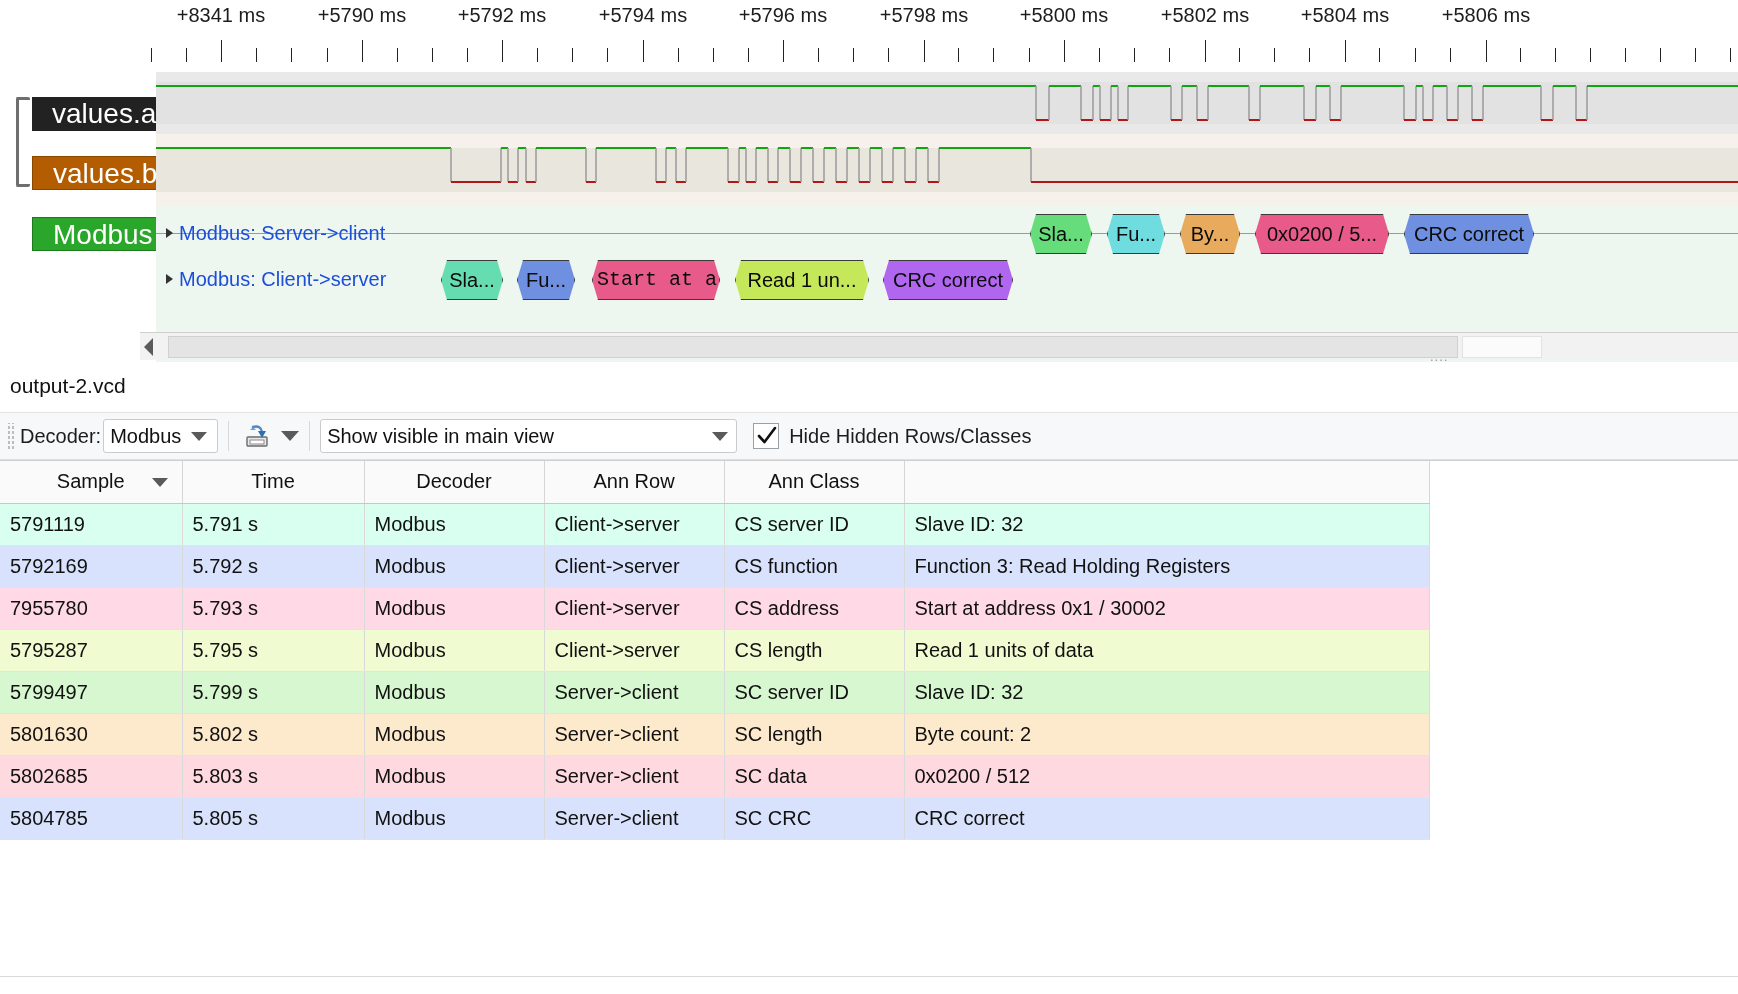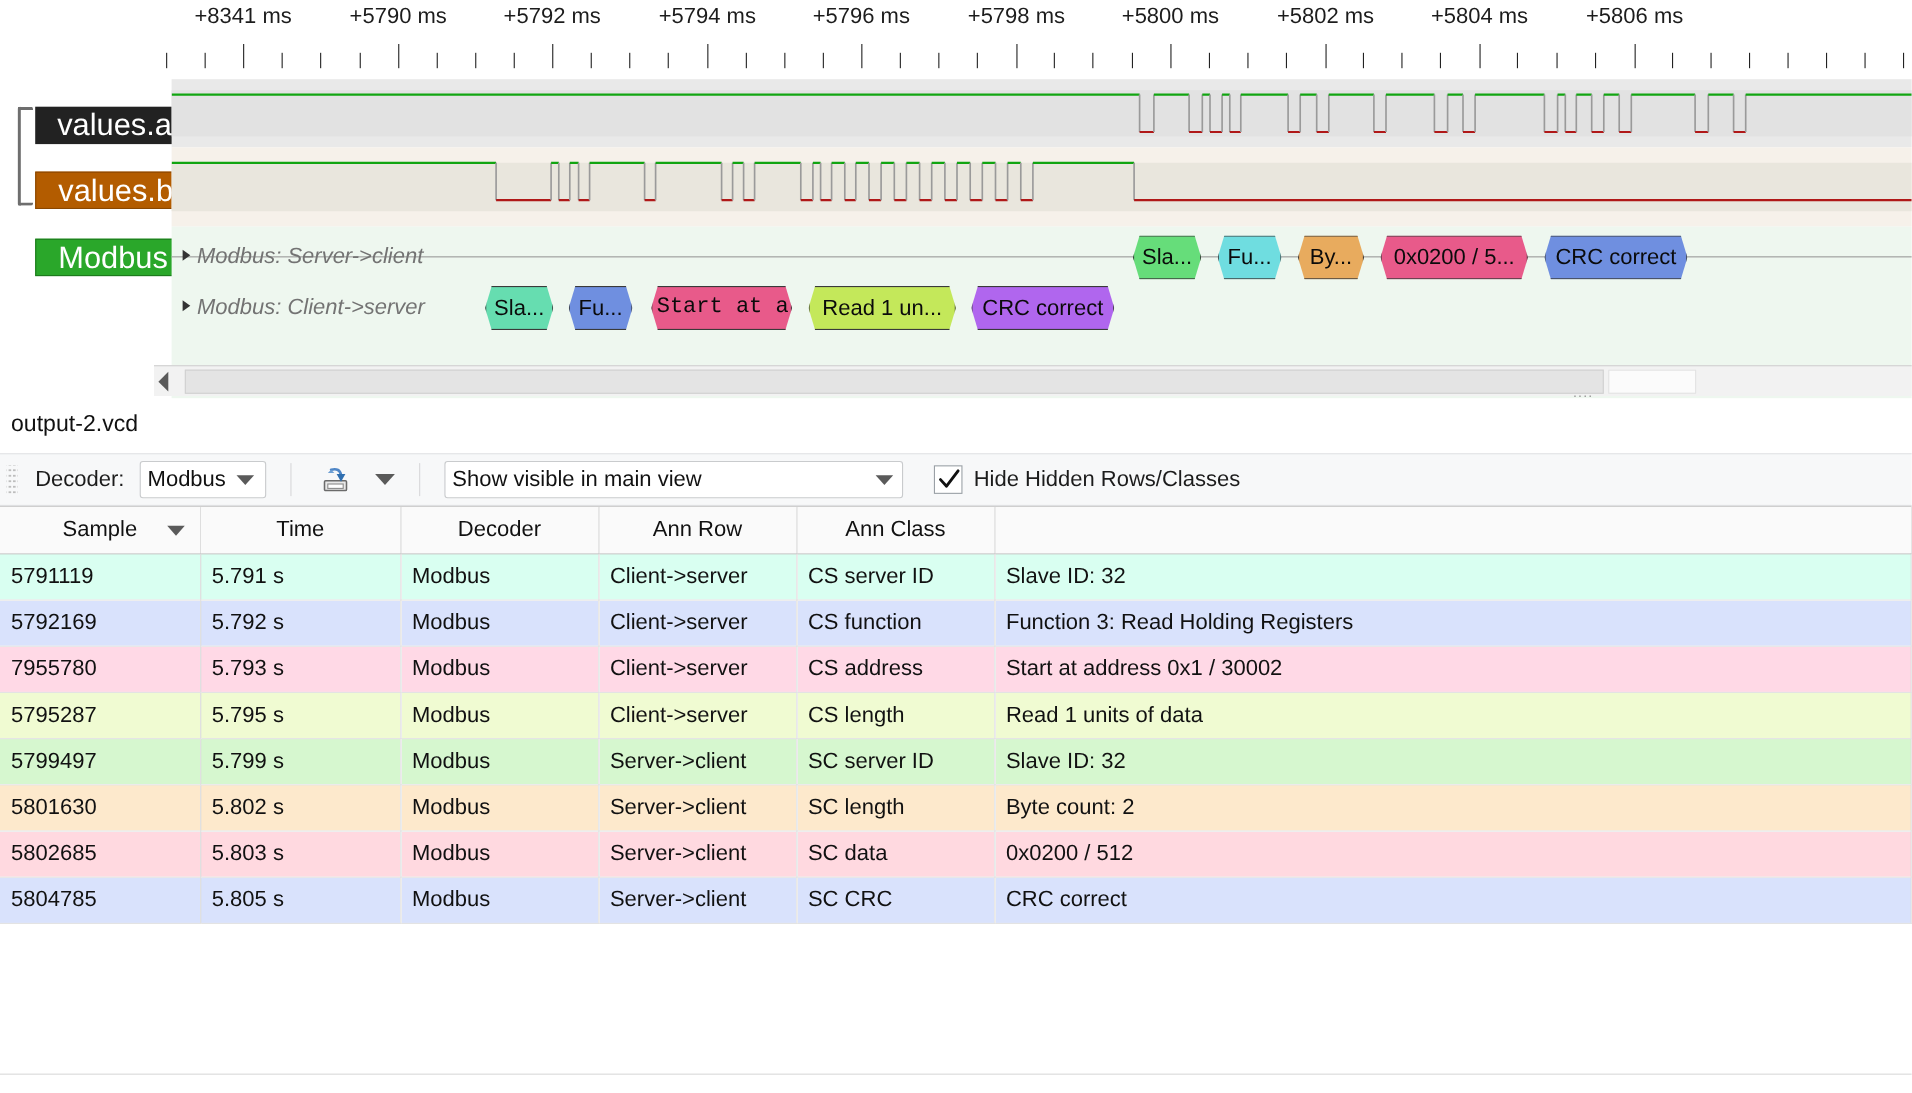--- a/index.html
+++ b/index.html
@@ -52,23 +52,22 @@
   .flag-m::after { border-left-color:#2aa72a; }
 
   .group-bracket {
     position:absolute; left:16px; top:97px; width:14px; height:90px;
     border:3px solid #6e6e6e; border-right:none; border-radius:2px;
   }
 
   
   .ann-row { position:absolute; left:0; height:56px; }
   .ann-row-label {
-    position:absolute; font-size:20px; color:#737373; white-space:nowrap;
+    position:absolute; font-size:20px; color:#1d4ed8; white-space:nowrap;
     top:16px;
-    font-style:italic;
   }
   .ann-arrow {
     display:inline-block; width:0; height:0; margin-right:6px;
     border-left:7px solid #333; border-top:5px solid transparent;
     border-bottom:5px solid transparent; vertical-align:2px;
   }
   .ann-baseline { position:absolute; height:1px; background:#9a9a9a; }
 
   .ann-block {
     position:absolute; height:40px; line-height:38px;
@@ -90,21 +89,21 @@
 
   
   .file-label {
     position:absolute; left:10px; top:374px; font-size:21px; color:#111;
   }
 
   
   .toolbar {
     position:absolute; left:0; top:412px; width:1738px; height:48px;
     background:#f7f8f9; border-top:1px solid #e2e3e5; border-bottom:1px solid #dfe0e2;
-    display:flex; align-items:center; padding-left:6px; gap:12px;
+    display:flex; align-items:center; padding-left:6px; gap:0px;
   }
   .grip { width:10px; height:26px; margin-right:4px;
           background-image: radial-gradient(#bdbdbd 1px, transparent 1px);
           background-size:4px 5px; background-position:1px 2px; }
   .tb-label { font-size:20px; color:#1c1c1c; margin-right:2px; }
   .combo {
     height:34px; background:#fff; border:1px solid #c9cbcd; border-radius:3px;
     display:flex; align-items:center; padding:0 8px 0 6px; font-size:20px; color:#111;
     position:relative;
   }
@@ -117,21 +116,21 @@
   .save-caret { width:0;height:0;border-left:9px solid transparent;border-right:9px solid transparent;
                 border-top:10px solid #5a5a5a; margin-left:6px;}
   .chk-wrap { display:flex; align-items:center; margin-left:16px; gap:10px; }
   .chk { width:26px; height:26px; background:#fff; border:1px solid #9aa0a6; position:relative; }
   .chk svg { position:absolute; left:2px; top:1px; }
   .chk-label { font-size:20px; color:#1c1c1c; }
 
   
   .table { position:absolute; left:0; top:460px; width:1738px; height:534px; background:#fff;
            border-top:1px solid #cfcfcf; }
-  table { border-collapse:collapse; width:1738px; table-layout:fixed;padding-left:33px; }
+  table { border-collapse:collapse; width:1430px; table-layout:fixed;padding-left:33px; }
   thead th {
     height:42px; background:#fafafa; border-right:1px solid #d6d6d6;
     border-bottom:1px solid #c8c8c8; font-size:20px; font-weight:normal; color:#111;
     text-align:center; padding:0 8px; position:relative;
   }
   .sort-caret { position:absolute; right:14px; top:17px; width:0;height:0;
       border-left:8px solid transparent;border-right:8px solid transparent;border-top:9px solid #5a5a5a; }
   tbody td {
     height:42px; border-right:1px solid #d9d9d9; border-bottom:1px solid #e3e3e3;
     font-size:20px; color:#111; padding:0 10px; white-space:nowrap; overflow:hidden;

